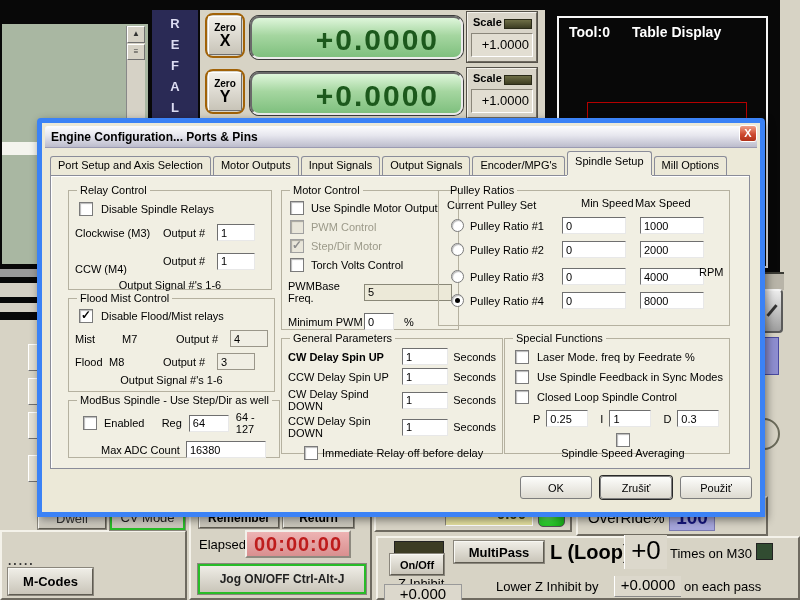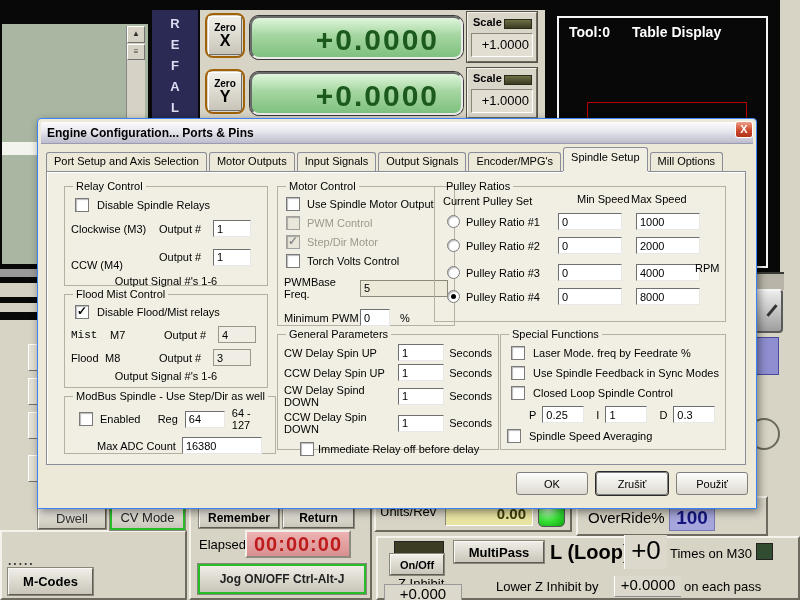--- a/index.html
+++ b/index.html
@@ -54,21 +54,21 @@
   .elapsed{background:linear-gradient(180deg,#EDB3B3,#D98F8F);border:2px solid #8E8A80;border-left-color:#F2F0EA;border-top-color:#F2F0EA;
            color:#BE1C1C;font-weight:bold;font-size:20px;display:flex;align-items:center;justify-content:center;letter-spacing:1px;}
   .yellow{background:#E8E4A2;border:1px solid #8A867A;border-bottom-color:#fff;border-right-color:#fff;
           color:#3C3C08;font-weight:bold;font-size:15px;text-align:right;padding:4px 6px 0 0;}
   .blue{background:#A6A6DC;border:1px solid #7878B0;color:#14147E;font-weight:bold;font-size:19px;
         display:flex;align-items:center;justify-content:center;}
   .lbl13{font-size:13px;}
   .lbl15{font-size:15px;}
 
   
-  .dialog{background:#ECE9D8;border:1px solid #3b82f6;border-radius:4px 4px 0 0;
+  .dialog{background:#ECE9D8;border:5px solid #3b82f6;border-radius:4px 4px 0 0;
           box-shadow:2px 3px 8px rgba(0,0,0,.45);z-index:50;}
   .titlebar{position:absolute;left:3px;top:3px;right:3px;height:21px;border-radius:3px 3px 0 0;
             background:linear-gradient(180deg,#FDFDFE 0%,#E6E6EE 45%,#BCBCCC 100%);
             border-bottom:1px solid #9A9AB2;display:flex;align-items:center;}
   .titlebar .t{font-size:12px;font-weight:bold;padding-left:6px;}
   .closebtn{position:absolute;right:3px;top:2px;width:18px;height:17px;border-radius:3px;
             background:linear-gradient(180deg,#F0A088,#CE4A30 55%,#B03018);border:1px solid #fff;
             color:#fff;font-weight:bold;font-size:11px;line-height:15px;text-align:center;box-sizing:border-box;}
   .tabs{position:absolute;left:8px;top:31px;height:21px;display:flex;align-items:flex-end;}
   .tab{font-size:11px;padding:2px 7px 2px 7px;background:#ECE9D8;border:1px solid #8A8C99;border-bottom:none;
@@ -248,21 +248,21 @@
       <div class="row" style="justify-content:center;">Output Signal #'s 1-6</div>
     </fieldset>
 
     <fieldset style="left:17px;top:116px;width:204px;height:100px;">
       <legend>Flood Mist Control</legend>
       <div class="row" style="margin:3px 0 7px 4px;gap:8px;">
         <span class="cb checked"></span>
         <span>Disable Flood/Mist relays</span>
       </div>
       <div class="row" style="margin-bottom:6px;">
-        <span style="width:39px;font-family:Liberation Mono, monospace;">Mist</span>
+        <span style="width:47px;">Mist</span>
         <span style="width:54px;">M7</span>
         <span style="width:54px;">Output #</span>
         <input class="field dim" style="width: 38px;" value="4">
       </div>
       <div class="row" style="margin-bottom:4px;">
         <span style="width:34px;">Flood</span>
         <span style="width:54px;">M8</span>
         <span style="width:54px;">Output #</span>
         <input class="field dim" style="width: 38px;" value="3">
       </div>
@@ -309,21 +309,21 @@
       <div class="row">
         <span style="width:76px;">Minimum PWM</span>
         <input class="field" style="width: 30px;" value="0">
         <span style="margin-left:10px;">%</span>
       </div>
     </fieldset>
 
     <fieldset style="left:230px;top:156px;width:222px;height:122px;">
       <legend>General Parameters</legend>
       <div class="row" style="margin:2px 0 3px 0;">
-        <span style="flex:1;">CW Delay Spin UP</span>
+        <span style="flex:1;font-weight:bold;">CW Delay Spin UP</span>
         <input class="field" style="width: 46px;" value="1">
         <span style="width:48px;text-align:right;">Seconds</span>
       </div>
       <div class="row" style="margin-bottom:3px;">
         <span style="flex:1;">CCW Delay Spin UP</span>
         <input class="field" style="width: 46px;" value="1">
         <span style="width:48px;text-align:right;">Seconds</span>
       </div>
       <div class="row" style="margin-bottom:3px;">
         <span style="flex:1;">CW Delay Spind DOWN</span>
@@ -389,21 +389,21 @@
         <span>Closed Loop Spindle Control</span>
       </div>
       <div class="row" style="margin:0 0 6px 22px;gap:6px;">
         <span>P</span>
         <input class="field" style="width: 42px;" value="0.25">
         <span style="margin-left:6px;">I</span>
         <input class="field" style="width: 42px;" value="1">
         <span style="margin-left:6px;">D</span>
         <input class="field" style="width: 42px;" value="0.3">
       </div>
-      <div class="row" style="margin-left:0;gap:8px;">
+      <div class="row" style="margin-left:12px;flex-direction:column;">
         <span class="cb"></span>
         <span>Spindle Speed Averaging</span>
       </div>
     </fieldset>
   </div>
 
   <div class="dlgbtn" style="left:478px;top:353px;">OK</div>
   <div class="dlgbtn def" style="left:558px;top:353px;">Zrušiť</div>
   <div class="dlgbtn" style="left:638px;top:353px;">Použiť</div>
 </div>

